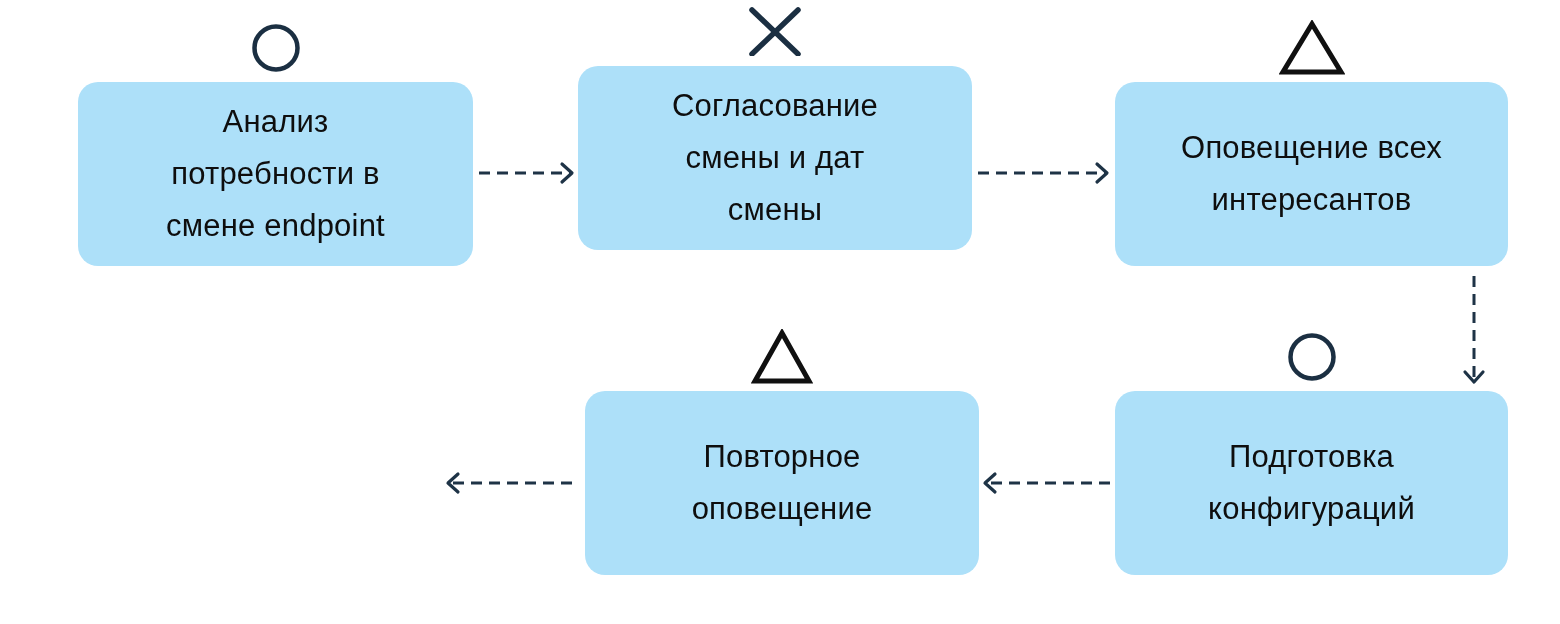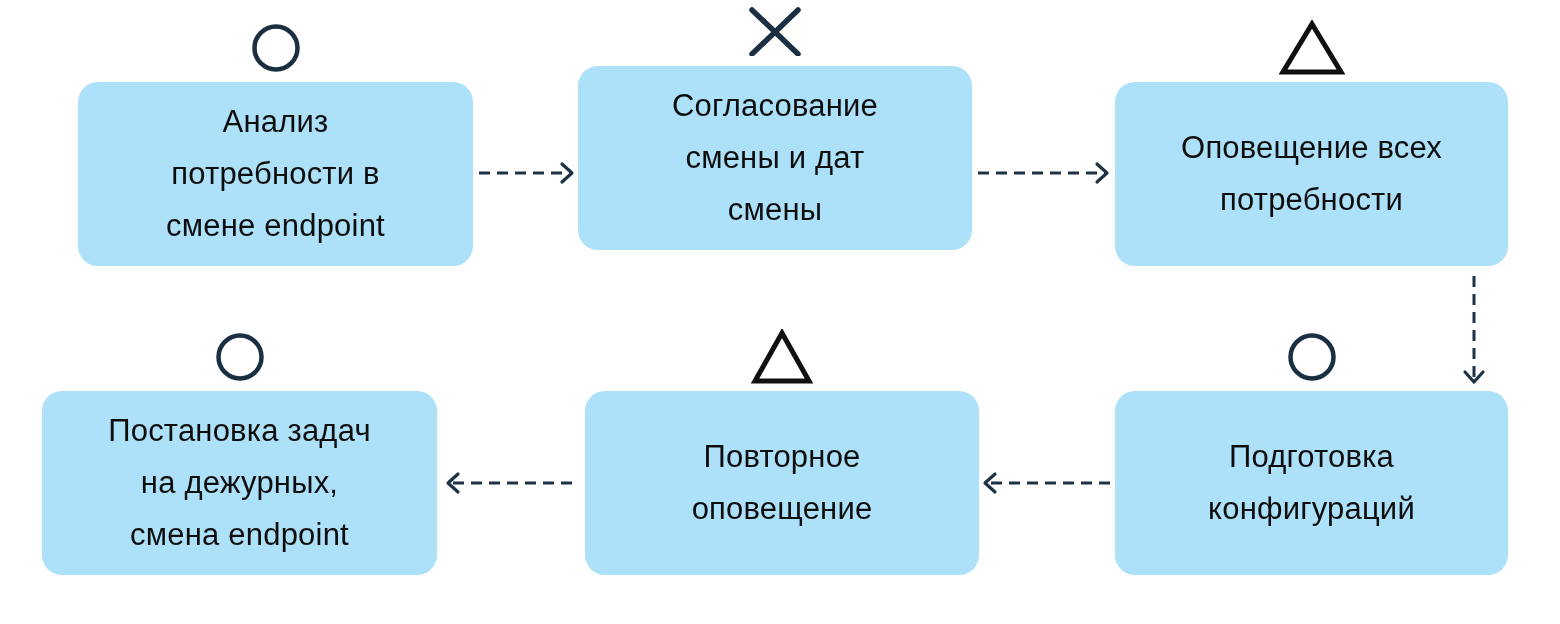--- a/index.html
+++ b/index.html
@@ -101,34 +101,24 @@
 смены</div>
     </div>
   </div>
 
   <div class="node" id="node-2">
     <svg class="marker" width="66" height="56" viewBox="0 0 66 56">
       <path d="M33,4 L62,52 L4,52 Z" fill="none" stroke="#101010" stroke-width="5" stroke-linejoin="miter"></path>
     </svg>
     <div class="node-box">
       <div class="node-label">Оповещение всех
-потребности</div>
+интересантов</div>
     </div>
   </div>
 
-  <div class="node" id="node-3">
-    <svg class="marker" width="52" height="52" viewBox="0 0 52 52">
-      <circle cx="26" cy="28" r="21.5" fill="none" stroke="#1B2F42" stroke-width="4.5"></circle>
-    </svg>
-    <div class="node-box">
-      <div class="node-label">Постановка задач
-на дежурных,
-смена endpoint</div>
-    </div>
-  </div>
 
   <div class="node" id="node-4">
     <svg class="marker" width="62" height="56" viewBox="0 0 62 56">
       <path d="M31,4 L58,52 L4,52 Z" fill="none" stroke="#101010" stroke-width="5" stroke-linejoin="miter"></path>
     </svg>
     <div class="node-box">
       <div class="node-label">Повторное
 оповещение</div>
     </div>
   </div>

